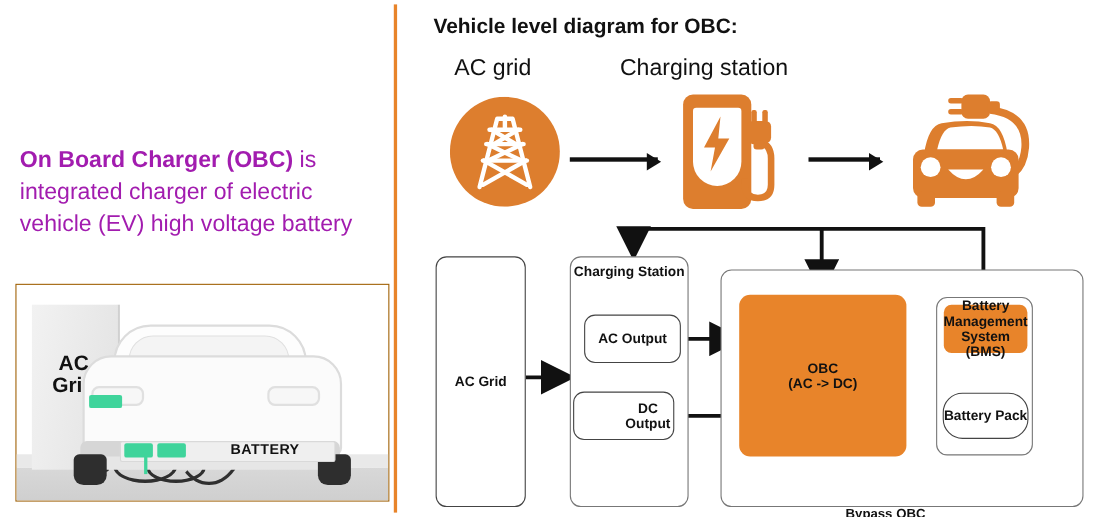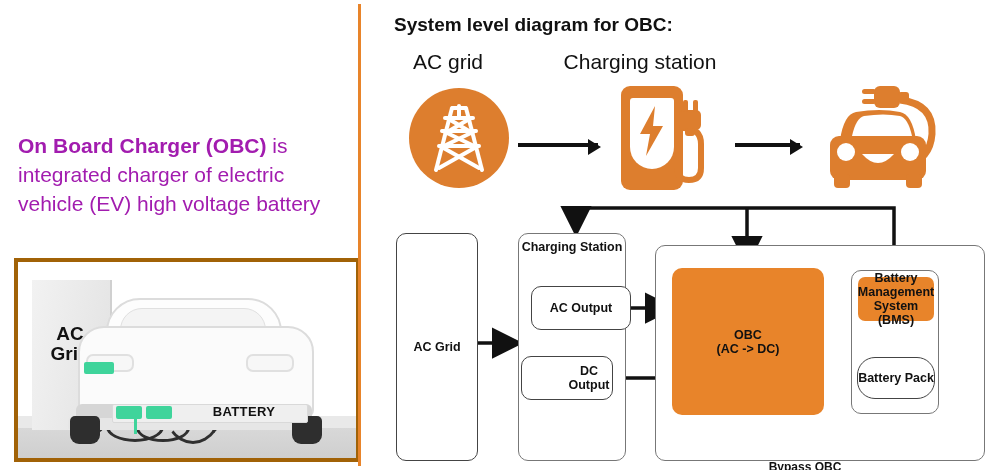--- a/index.html
+++ b/index.html
@@ -23,21 +23,21 @@
   .left-text{
     position:absolute;left:18px;top:132px;width:330px;
     font-size:21px;line-height:1.38;color:#a21caf;
   }
   .left-text b{font-weight:bold;}
 
   
   .photo{
     position:absolute;left:14px;top:258px;width:338px;height:196px;
     background:#ffffff;overflow:hidden;
-    border:4px solid #a16207;
+    border:1px solid #a16207;
   }
   .photo-floor{
     position:absolute;left:0;bottom:0;width:100%;height:30px;
     background:linear-gradient(#d8d8d8,#cfcfcf);
   }
   .photo-floor2{
     position:absolute;left:0;bottom:30px;width:100%;height:12px;
     background:#e9e9e9;
   }
   .wall{
@@ -206,21 +206,21 @@
       <div class="battery-green2"></div>
       <div class="battery-label">BATTERY</div>
 
       <div class="green-tab"></div>
       <div class="green-stem"></div>
     </div>
   </div>
 
   <div class="divider"></div>
 
-  <div class="title">System level diagram for OBC:</div>
+  <div class="title">Vehicle level diagram for OBC:</div>
 
   <div class="col-label cl-grid">AC grid</div>
   <div class="col-label cl-station">Charging station</div>
 
   <div class="icon-wrap" style="left:409px;top:88px;">
     <svg width="100" height="100" viewBox="0 0 100 100">
       <circle cx="50" cy="50" r="50" fill="#DD7E2E"></circle>
       <g stroke="#fff" stroke-width="4" fill="none" stroke-linecap="round">
         <path d="M43 20 L27 82"></path>
         <path d="M57 20 L73 82"></path>
@@ -298,21 +298,21 @@
 
     <line x1="894" y1="319" x2="894" y2="357" stroke="#111" stroke-width="3.5" marker-start="url(#ah2)" marker-end="url(#ah)"></line>
   </svg>
 
   <div class="box" style="left:396px;top:233px;width:82px;height:228px;">
     <span>AC Grid</span>
   </div>
 
   <div class="box thin" style="left:518px;top:233px;width:108px;height:228px;"></div>
   <div class="container-label" style="left:518px;top:240px;width:108px;">Charging Station</div>
-  <div class="box" style="left:531px;top:286px;width:100px;height:44px;">
+  <div class="box" style="left:531px;top:286px;width:88px;height:44px;">
     <span>AC Output</span>
   </div>
   <div class="box" style="left:521px;top:356px;width:92px;height:44px;padding-left:44px;">
     <span>DC Output</span>
   </div>
 
   <div class="box thin" style="left:655px;top:245px;width:330px;height:216px;"></div>
 
   <div class="box orange" style="left:672px;top:268px;width:152px;height:147px;flex-direction:column;">
     <span>OBC</span>

